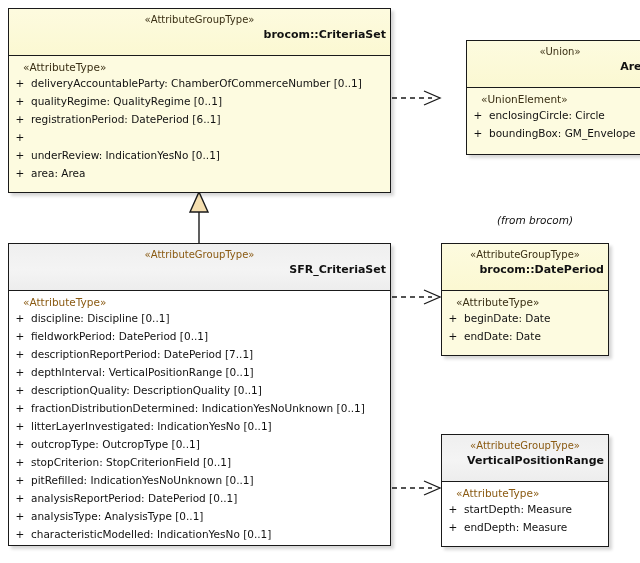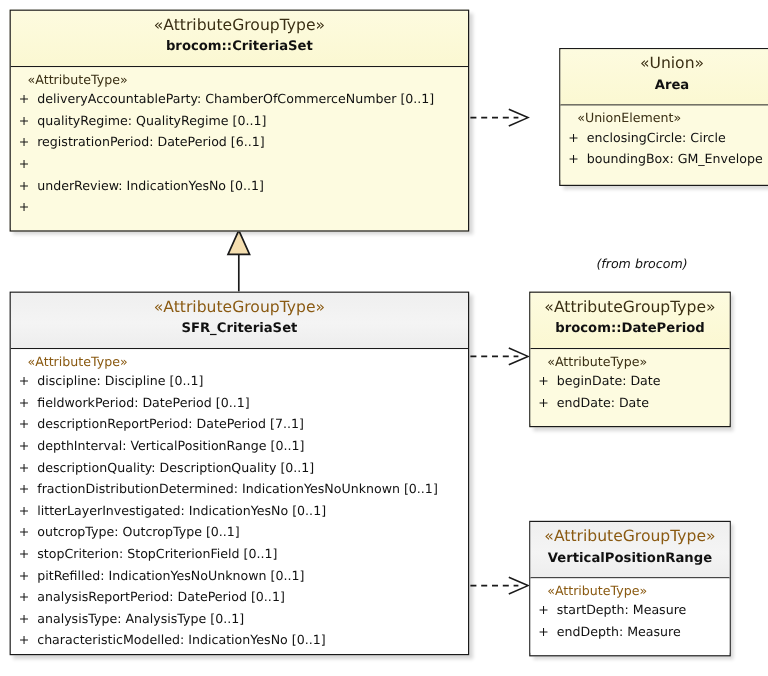--- a/index.html
+++ b/index.html
@@ -31,31 +31,32 @@
     padding:5px 4px 6px 4px;
     line-height:1.28;
   }
   .yellow .cls-header{
     background:linear-gradient(to bottom,#fdfbdf 0%,#fbf8d2 100%);
   }
   .grey .cls-header{
     background:linear-gradient(to bottom,#efefef 0%,#f4f4f4 55%,#ededed 100%);
   }
   .stereotype{
-    font-size:13px;
+    font-size:10px;
     color:#3a2f14;
     white-space:nowrap;
   }
   .grey .stereotype{color:#8a5a12;}
   .cls-name{
     font-size:11px;
     font-weight:bold;
     color:#111111;
     white-space:nowrap;
     margin-top:1px;
+    text-align:right;
   }
 
   .cls-body{
     padding:4px 0 5px 0;
     line-height:1.0;
   }
   .yellow .cls-body{background:#fdfbe0;}
   .grey .cls-body{background:#ffffff;}
 
   .compartment-label{
@@ -146,20 +147,21 @@
       </div>
       <div class="attr-row">
         <span class="attr-vis">+</span>
       </div>
       <div class="attr-row">
         <span class="attr-vis">+</span>
         <span class="attr-text">underReview: IndicationYesNo [0..1]</span>
       </div>
       <div class="attr-row">
         <span class="attr-vis">+</span>
+        <span class="attr-text">area: Area</span>
       </div>
     </div>
   </div>
 
   <div class="uml-class yellow" style="left:466px;top:40px;width:188px;height:115px;">
     <div class="cls-header" style="height:47px;">
       <div class="stereotype">«Union»</div>
       <div class="cls-name">Area</div>
     </div>
     <div class="cls-body">

